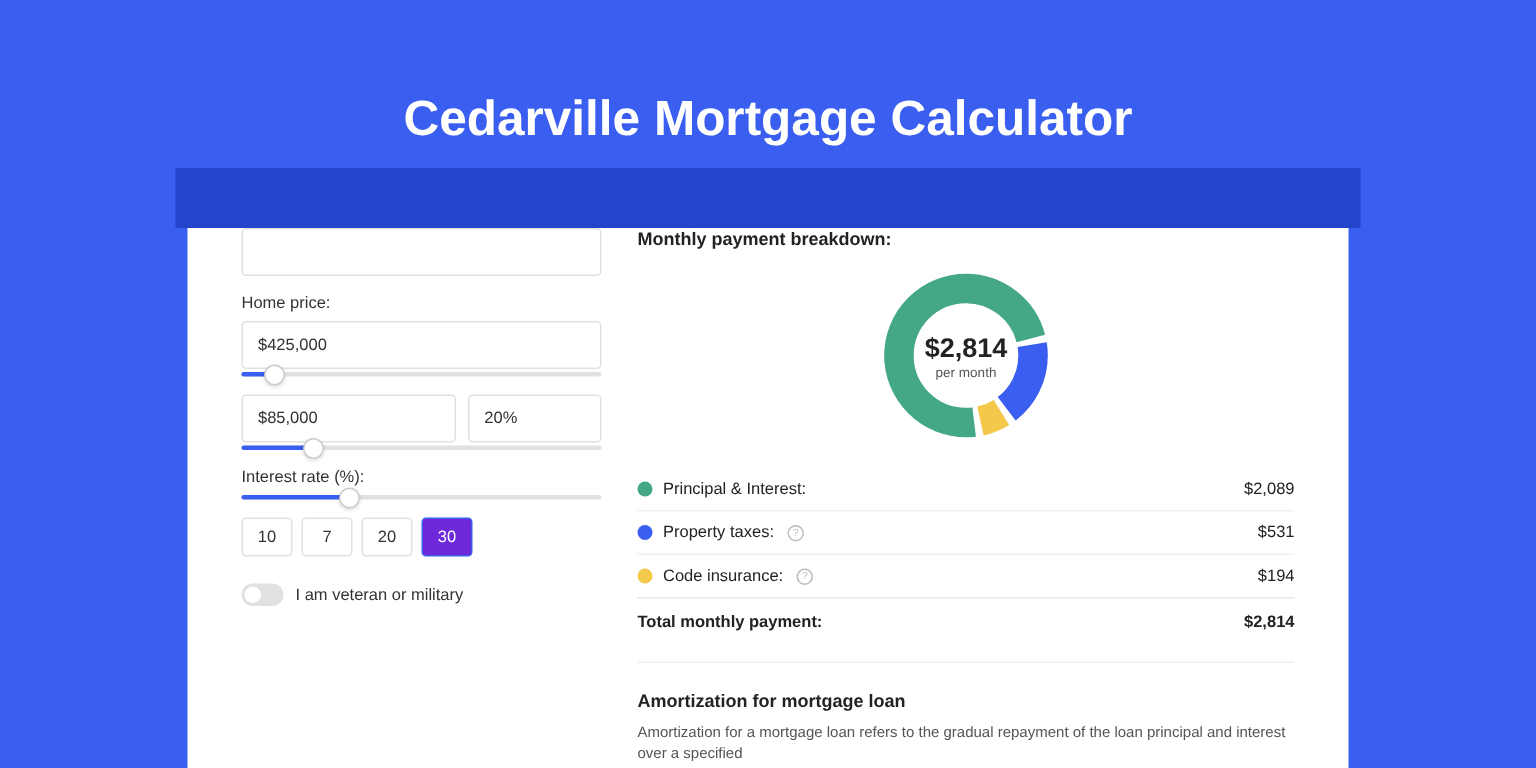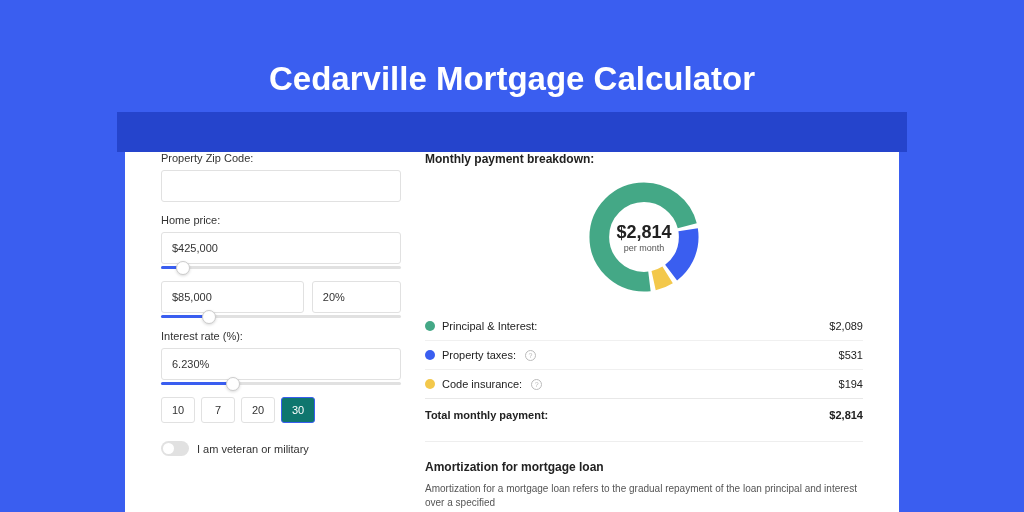--- a/index.html
+++ b/index.html
@@ -84,21 +84,21 @@
   .period-btn {
     width: 34px; height: 26px;
     border: 1px solid #e1e1e1;
     background: #fff;
     font-size: 11px;
     border-radius: 3px;
     cursor: pointer;
     color: #333;
   }
   .period-btn.active {
-    background: #0f766e;
+    background: #6d28d9;
     color: #fff;
     border-color: #3a5ef0;
   }
   .toggle-row {
     display: flex;
     align-items: center;
     gap: 8px;
     margin-top: 18px;
   }
   .toggle {
@@ -177,21 +177,20 @@
 <body>
 
 <h1 class="page-title">Cedarville Mortgage Calculator</h1>
 <div class="dark-bar"></div>
 
 <div class="card">
 
   <div class="left-col">
 
     <div class="field-block">
-      <label class="field-label">Property Zip Code:</label>
       <input class="text-input" value="" style="">
     </div>
 
     <div class="field-block">
       <label class="field-label">Home price:</label>
       <input class="text-input" value="$425,000" style="">
       <div class="slider-track">
         <div class="slider-fill" style="width: 9%;"></div>
         <div class="slider-thumb" style="left: 9%;"></div>
       </div>
@@ -203,21 +202,20 @@
         <input class="text-input" value="20%" style="">
       </div>
       <div class="slider-track">
         <div class="slider-fill" style="width: 20%;"></div>
         <div class="slider-thumb" style="left: 20%;"></div>
       </div>
     </div>
 
     <div class="field-block">
       <label class="field-label">Interest rate (%):</label>
-      <input class="text-input" value="6.230%" style="">
       <div class="slider-track">
         <div class="slider-fill" style="width: 30%;"></div>
         <div class="slider-thumb" style="left: 30%;"></div>
       </div>
     </div>
 
     <div class="field-block">
       <div class="period-row" id="period-row">
           <button class="period-btn">10</button>
           <button class="period-btn">7</button>

